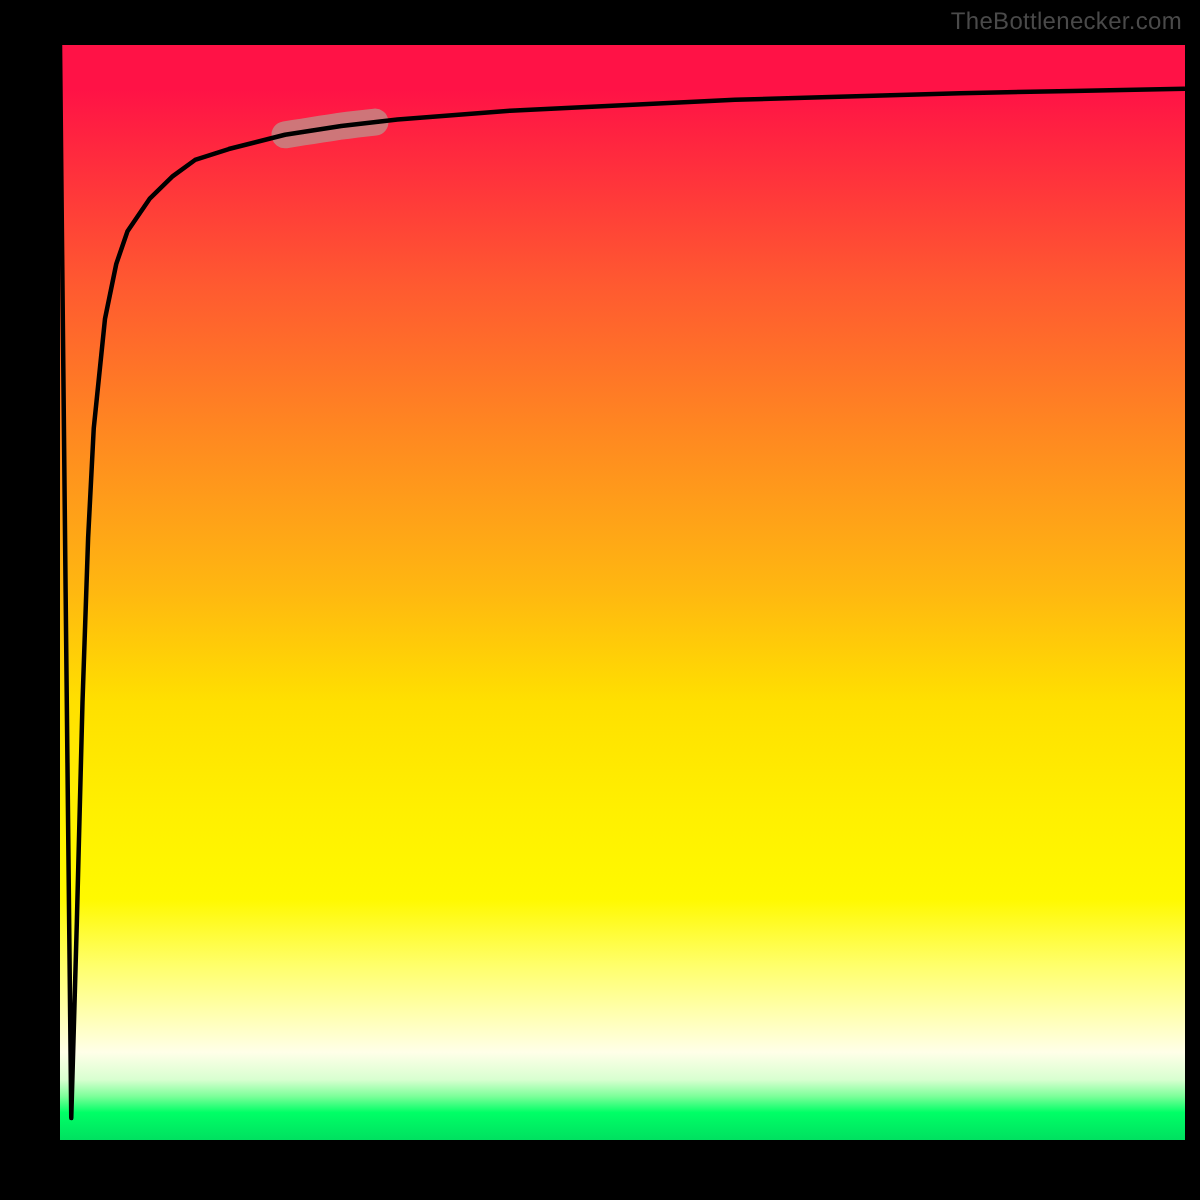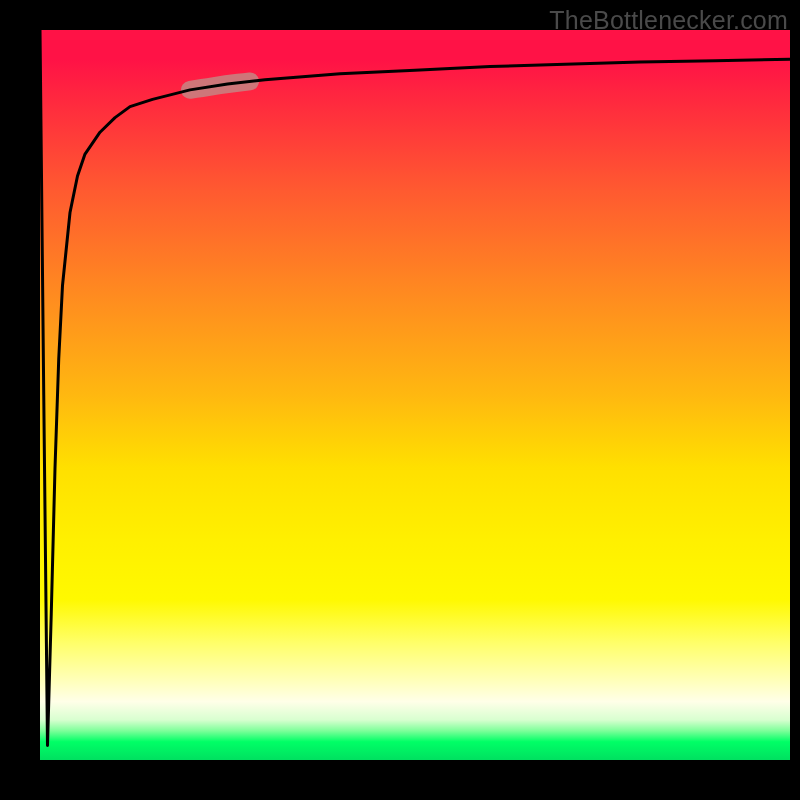--- a/index.html
+++ b/index.html
@@ -13,21 +13,21 @@
     background: #000;
     position: relative;
     font-family: Arial, Helvetica, sans-serif;
     overflow: hidden;
   }
   .watermark {
     position: absolute;
     top: 6px;
     right: 12px;
     color: #4a4a4a;
-    font-size: 25px;
+    font-size: 16px;
     font-weight: 400;
     z-index: 50;
     letter-spacing: 0.2px;
   }
   .frame {
     position: absolute;
     left: 40px;
     top: 30px;
     width: 750px;
     height: 730px;

